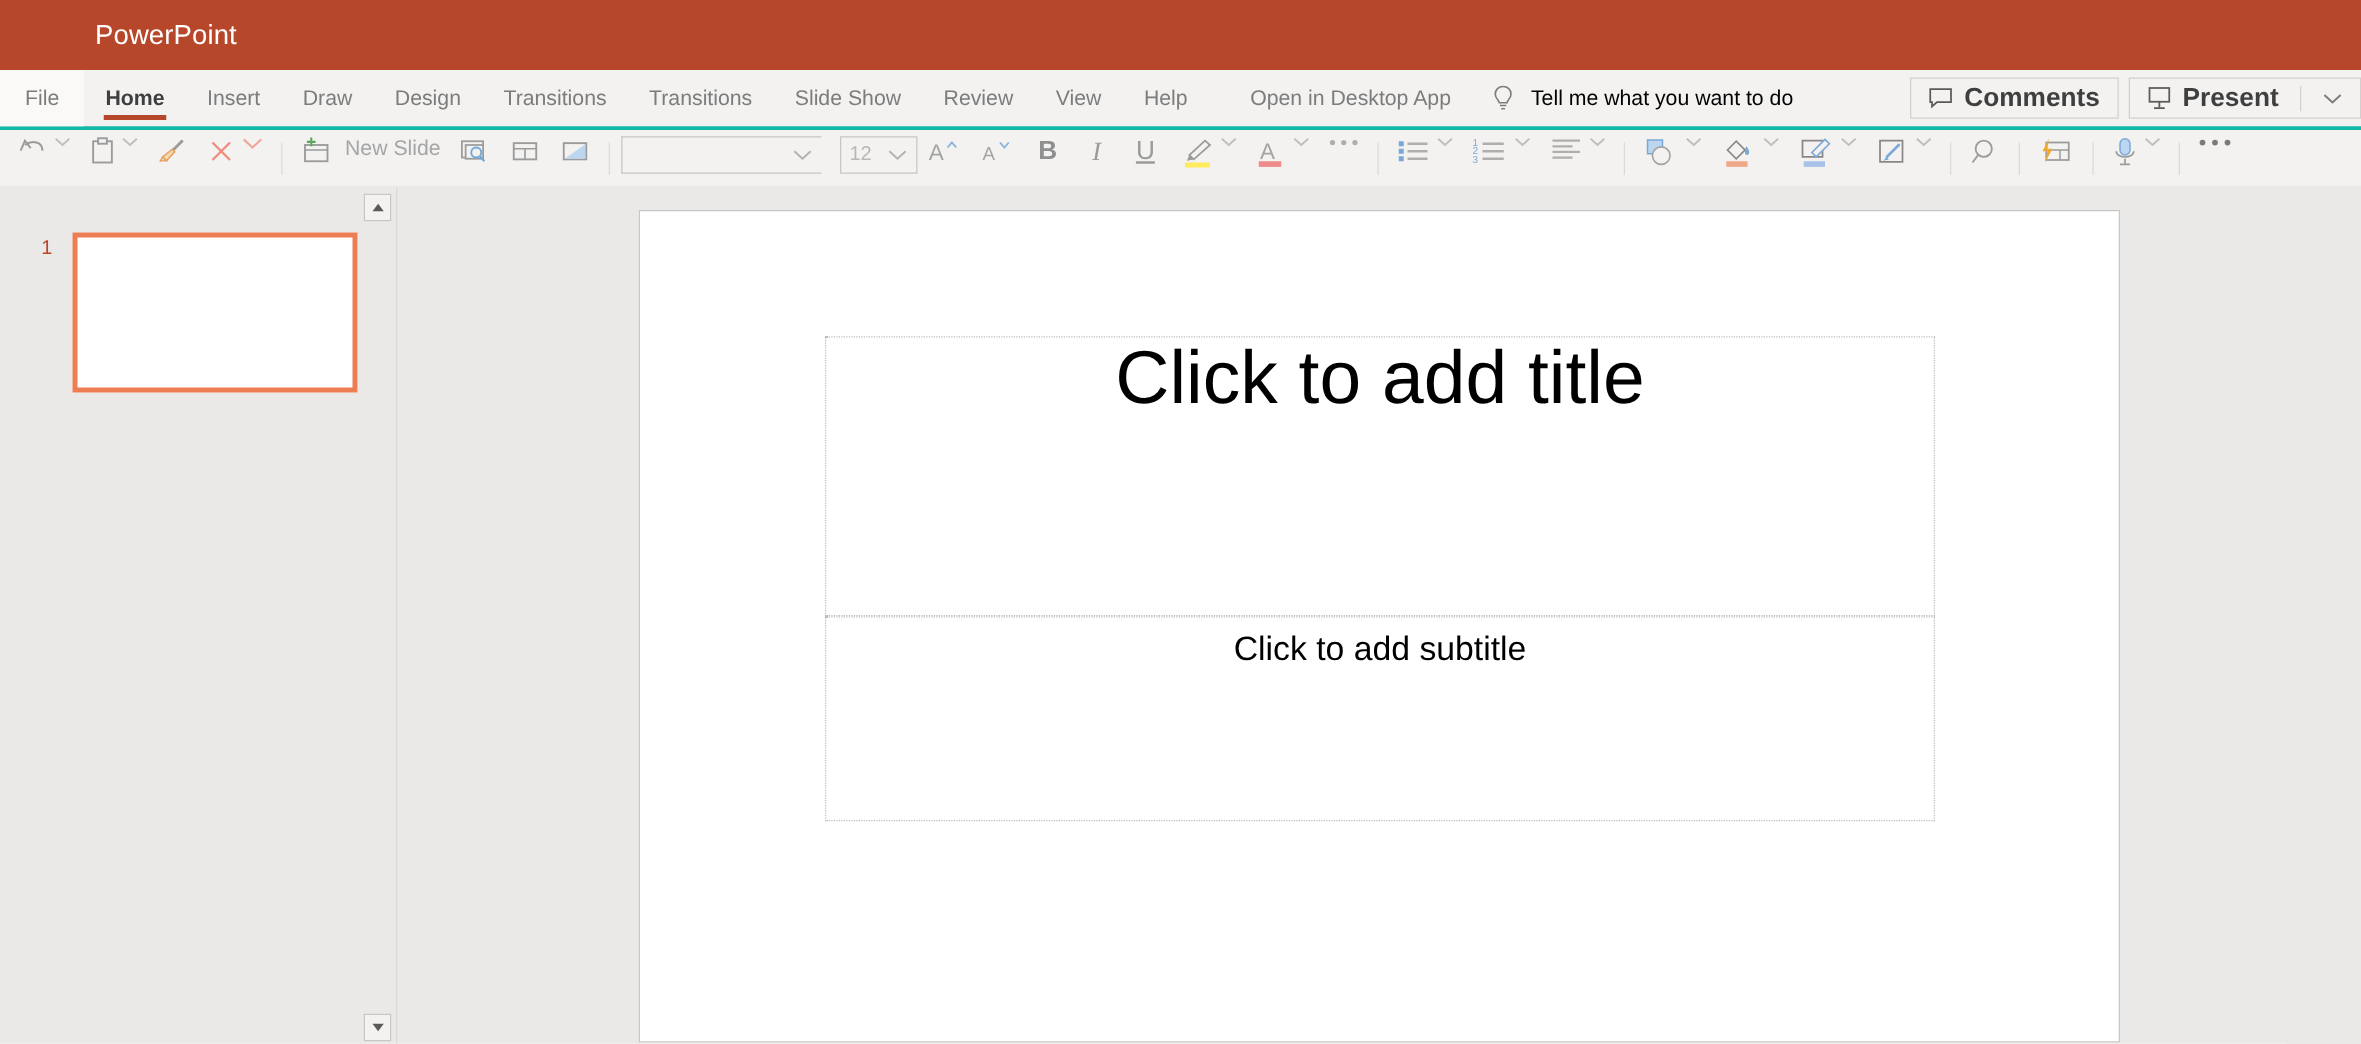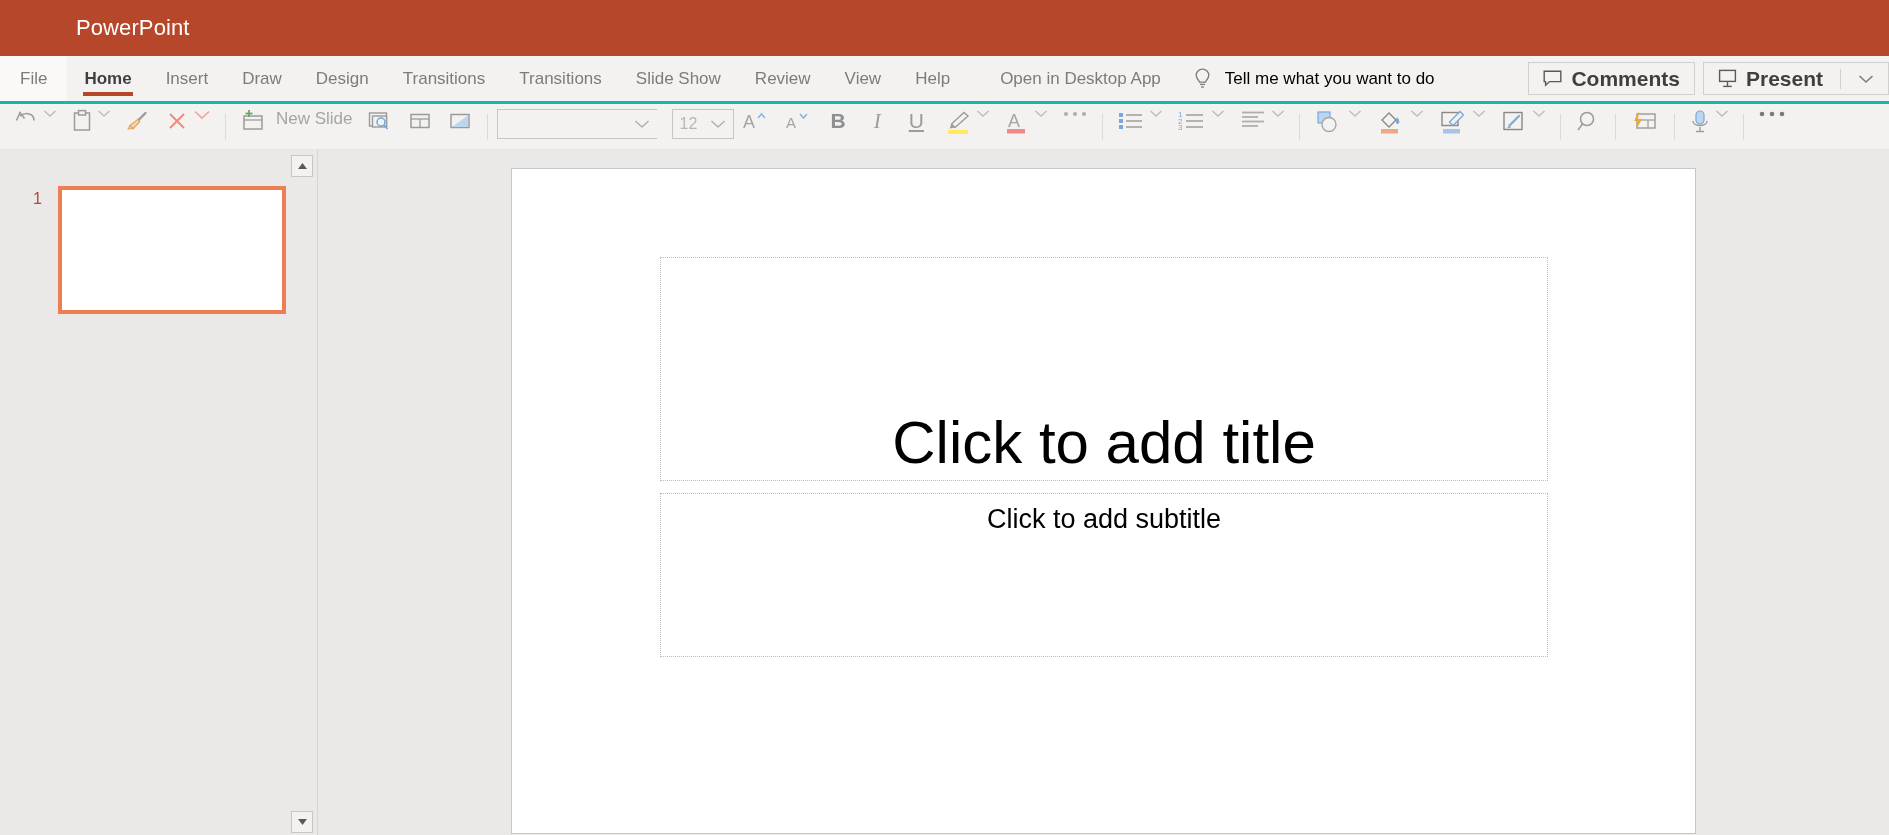--- a/index.html
+++ b/index.html
@@ -155,22 +155,21 @@
     flex: none;
   }
   .placeholder {
     position: absolute;
     border: 1px dotted #bdbdbd;
     display: flex;
     justify-content: center;
     color: #000000;
   }
   .ph-title {
-    left: 148px; top: 88px; width: 888px; height: 224px;
-    align-items: flex-end;
+    left: 148px; top: 100px; width: 888px; height: 224px;
   }
   .ph-title .txt { font-size: 60px; font-weight: 400; line-height: 1.05; padding-bottom: 6px; }
   .ph-sub {
     left: 148px; top: 324px; width: 888px; height: 164px;
     align-items: flex-start;
   }
   .ph-sub .txt { font-size: 27px; font-weight: 400; padding-top: 10px; }
 
   svg { display: block; }
 </style>

